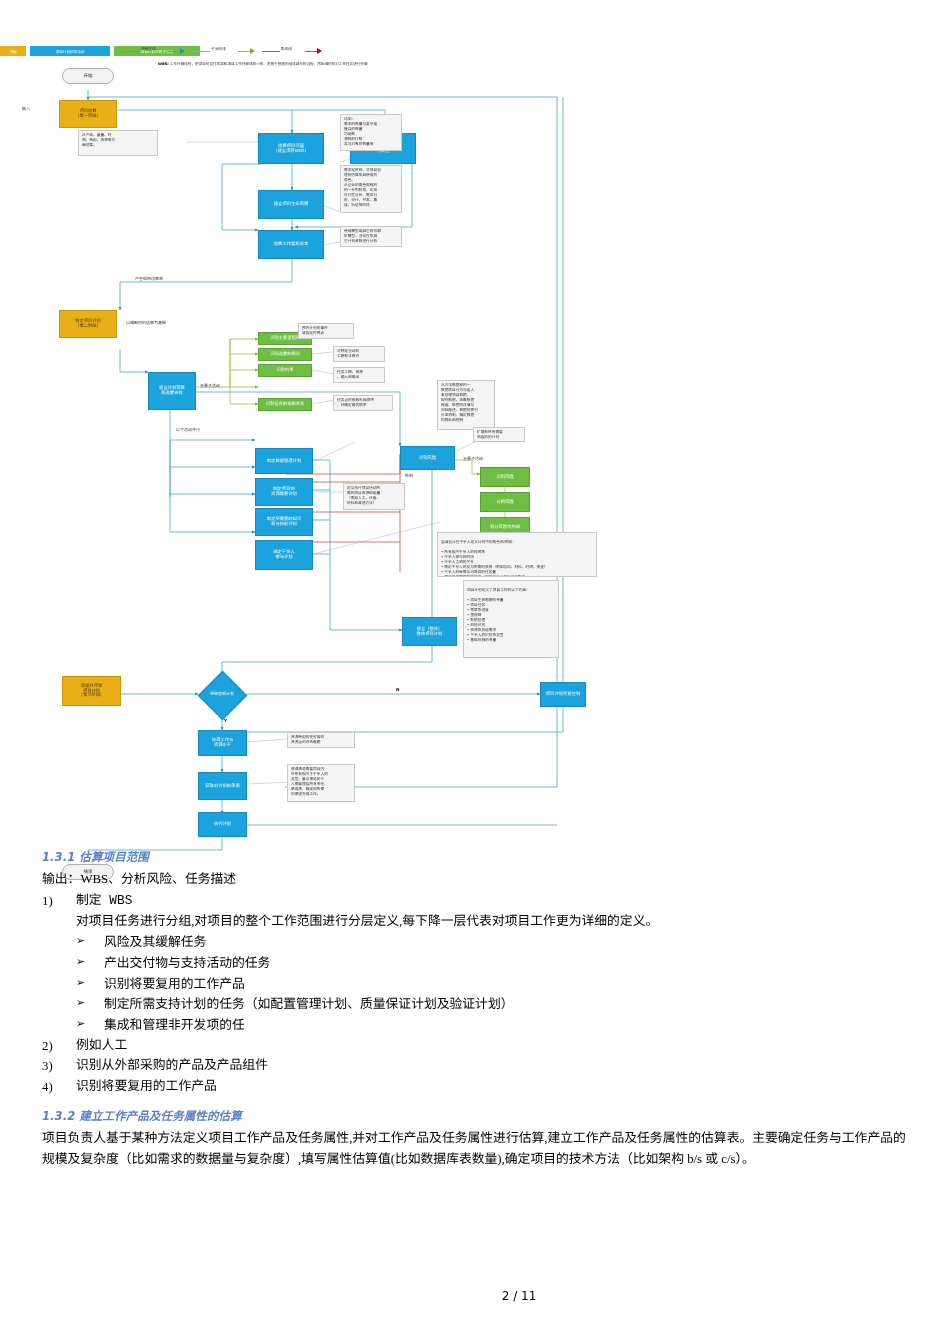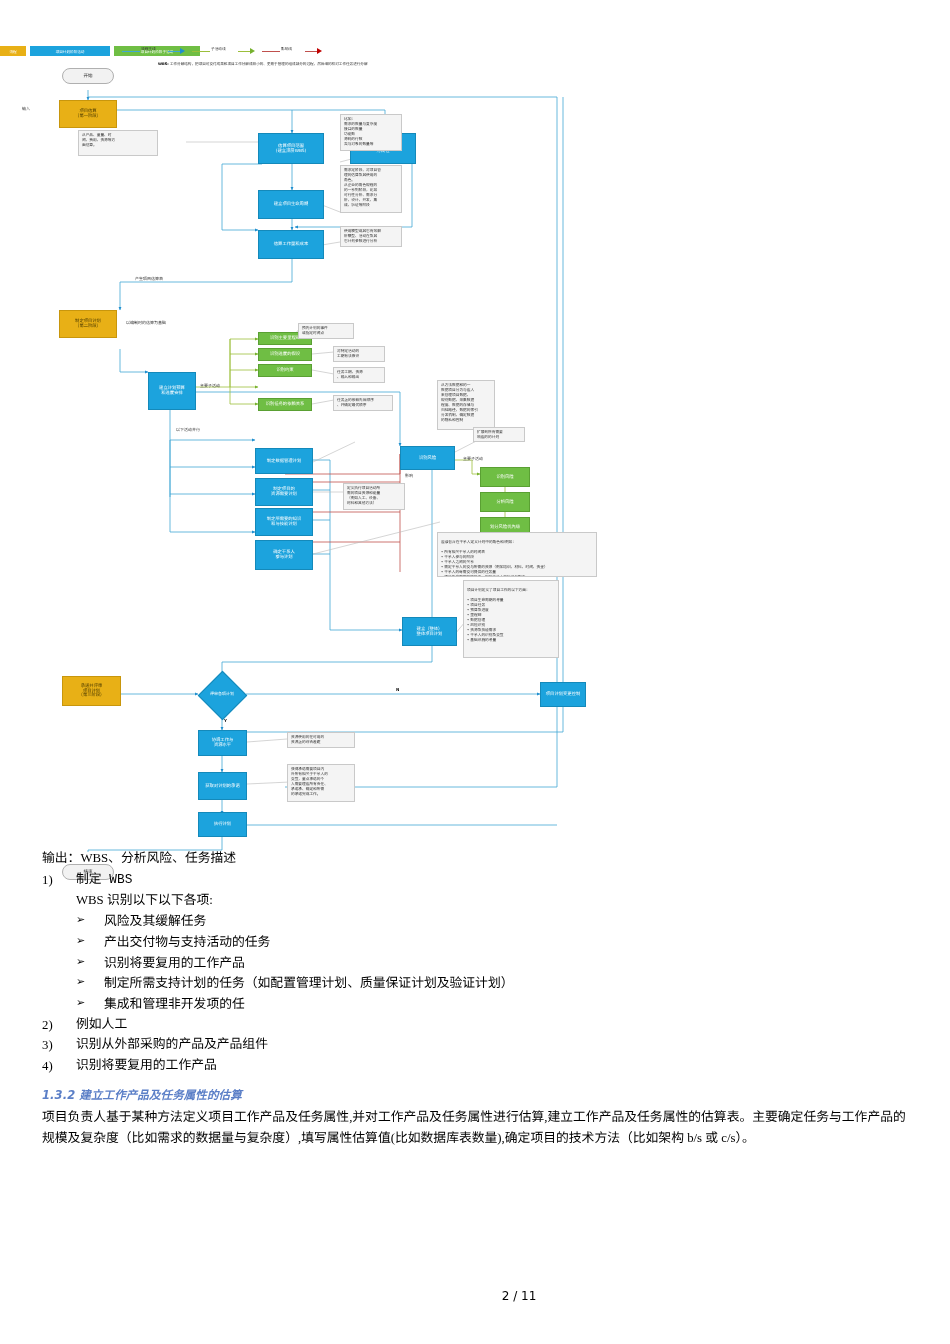--- a/index.html
+++ b/index.html
@@ -392,33 +392,34 @@
 外所有相关于干系人的
 交互，重点承诺的个
 人需要理应所有责任、
 承诺承、确定和所需
 的承诺完成工作。</div>
   </div>
 
   <div id="body">
 
 
+    <div class="h4">1.3.1 估算项目范围</div>
 
 
 
     <div class="p tight">输出：WBS、分析风险、任务描述</div>
 
 
     <div class="ol-item">
       <span class="ol-num">1)</span>
       <span class="ol-txt">制定 WBS</span>
     </div>
 
-
-    <div class="sub">WBS 识别以下以下各项:</div>
+    <div class="sub">对项目任务进行分组,对项目的整个工作范围进行分层定义,每下降一层代表对项目工作更为详细的定义。</div>
+
 
     <div class="bullet-item">
       <span class="bullet-mark">➢</span>
       <span class="bullet-txt">风险及其缓解任务</span>
     </div>
     <div class="bullet-item">
       <span class="bullet-mark">➢</span>
       <span class="bullet-txt">产出交付物与支持活动的任务</span>
     </div>
     <div class="bullet-item">

